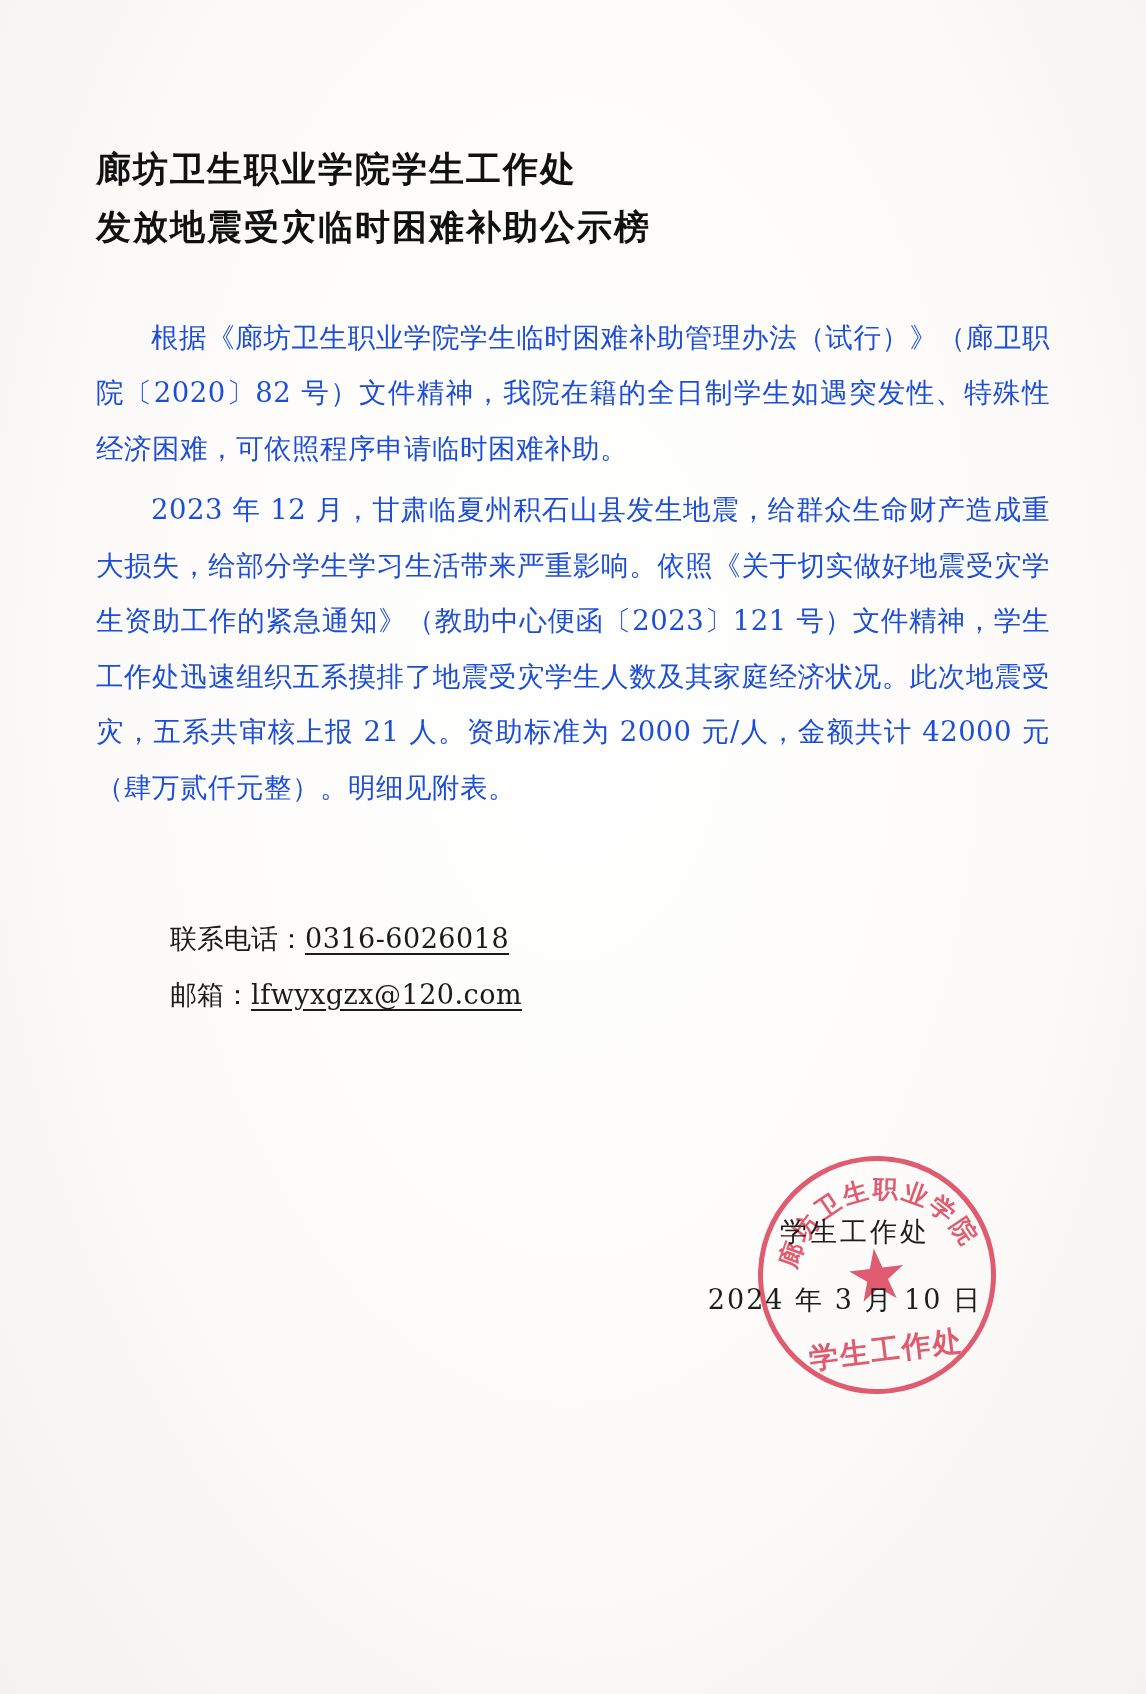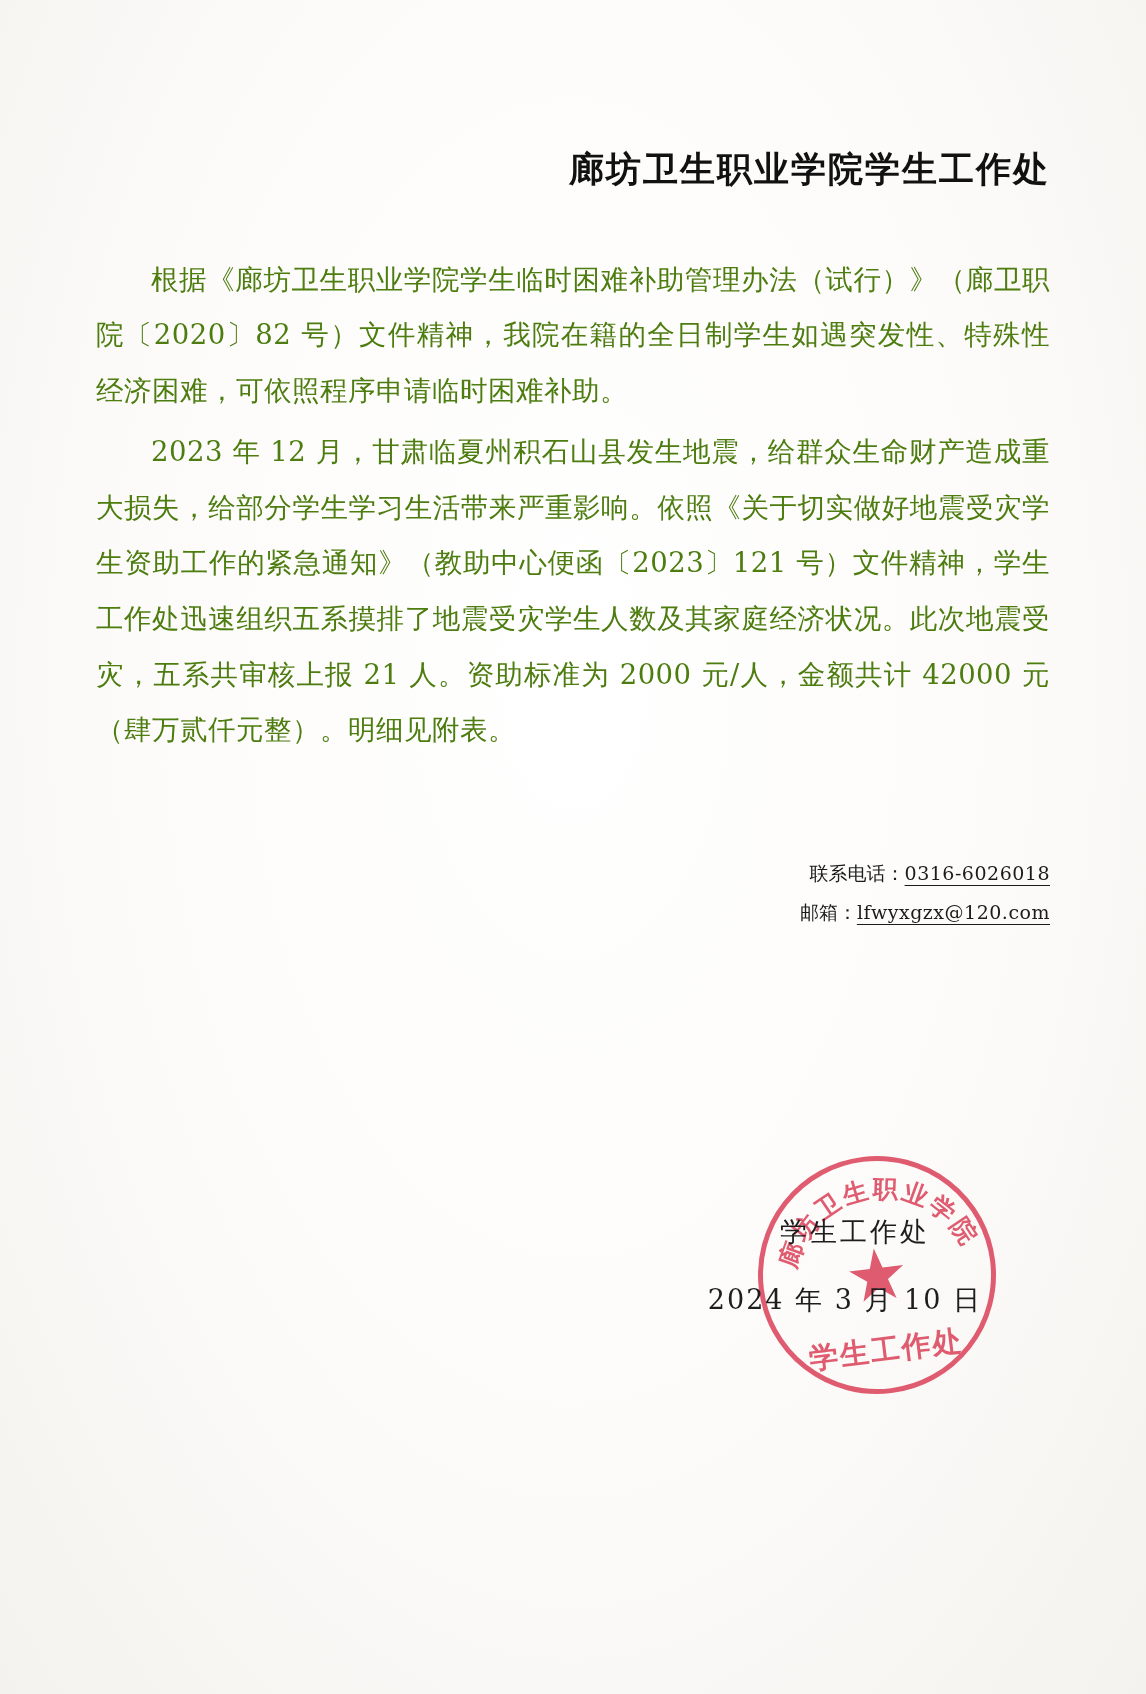--- a/index.html
+++ b/index.html
@@ -25,52 +25,51 @@
   }
   .page {
     position: absolute;
     inset: 0;
     padding: 0 96px;
     box-sizing: border-box;
   }
 
   .doc-title {
     margin-top: 140px;
-    text-align: right;
+    text-align: left;
     font-weight: bold;
     font-size: 35px;
     line-height: 1.65;
     letter-spacing: 2px;
     color: #111;
   }
   .doc-title .line {
     display: block;
     white-space: nowrap;
   }
 
   .body-text {
     margin-top: 54px;
     font-size: 27.5px;
     line-height: 2.02;
     text-align: justify;
     text-justify: inter-character;
     letter-spacing: 0.5px;
-    color: #4d7c0f;
+    color: #1d4ed8;
   }
   .para {
     text-indent: 2em;
     margin: 0 0 6px 0;
   }
 
   .contact-block {
     margin-top: 96px;
     margin-left: 74px;
-    font-size: 19px;
+    font-size: 27px;
     line-height: 2.05;
-    text-align: right;
   }
   .contact-line {
     white-space: nowrap;
   }
   .contact-value {
     text-decoration: underline;
     text-underline-offset: 5px;
     font-family: "DejaVu Serif", "Liberation Serif", serif;
     letter-spacing: 0.5px;
   }
@@ -155,20 +154,21 @@
 </style>
 </head>
 <body>
 
 <div class="paper"></div>
 
 <div class="page">
 
   <div class="doc-title">
     <span class="line">廊坊卫生职业学院学生工作处</span>
+    <span class="line">发放地震受灾临时困难补助公示榜</span>
   </div>
 
   <div class="body-text">
     <p class="para">根据《廊坊卫生职业学院学生临时困难补助管理办法（试行）》（廊卫职院〔2020〕82 号）文件精神，我院在籍的全日制学生如遇突发性、特殊性经济困难，可依照程序申请临时困难补助。</p>
     <p class="para">2023 年 12 月，甘肃临夏州积石山县发生地震，给群众生命财产造成重大损失，给部分学生学习生活带来严重影响。依照《关于切实做好地震受灾学生资助工作的紧急通知》（教助中心便函〔2023〕121 号）文件精神，学生工作处迅速组织五系摸排了地震受灾学生人数及其家庭经济状况。此次地震受灾，五系共审核上报 21 人。资助标准为 2000 元/人，金额共计 42000 元（肆万贰仟元整）。明细见附表。</p>
   </div>
 
   <div class="contact-block">
     <div class="contact-line">
       <span>联系电话：</span><span class="contact-value">0316-6026018</span>

